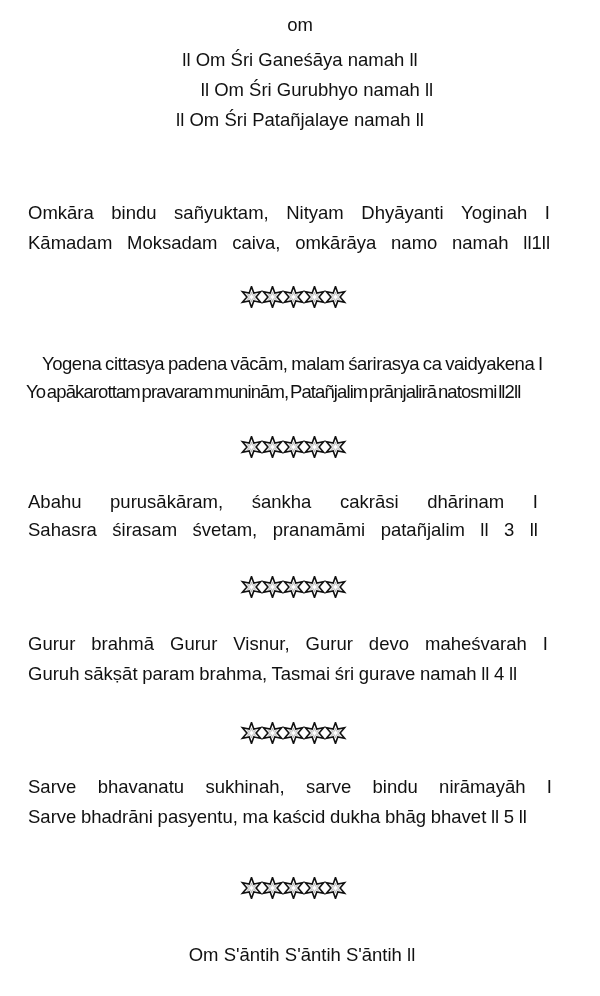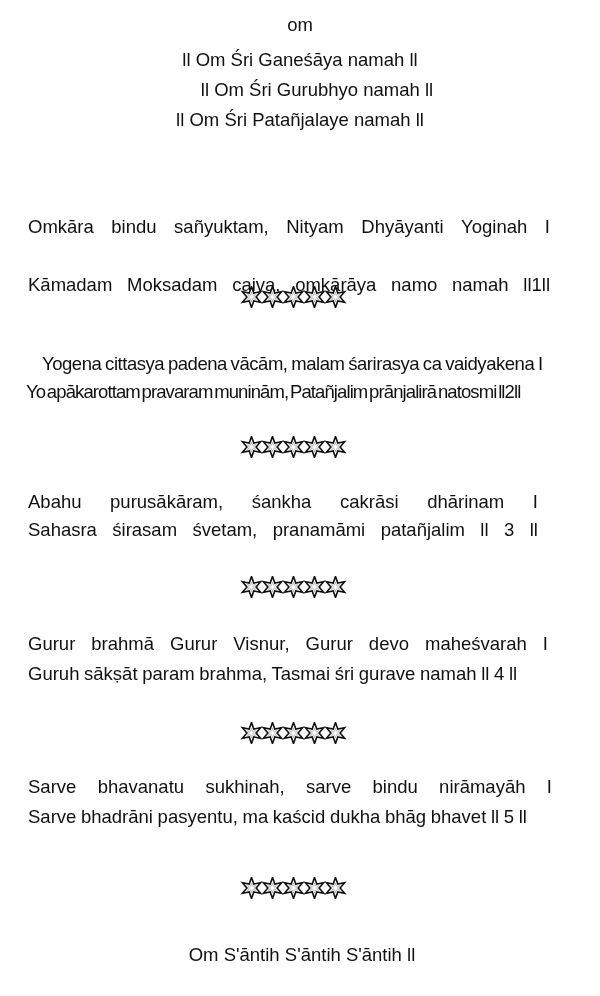--- a/index.html
+++ b/index.html
@@ -16,30 +16,30 @@
     .divider svg { display: block; }
   </style>
 </head>
 <body>
 
 <div class="line center" style="top:14px;">om</div>
 <div class="line center" style="top:49px;">ll Om Śri Ganeśāya namah ll</div>
 <div class="line center" style="top:79px;padding-left:17px;">ll Om Śri Gurubhyo namah ll</div>
 <div class="line center" style="top:109px;">ll Om Śri Patañjalaye namah ll</div>
 
-<div class="line verse justify" style="top:216px; width:522px;">
+<div class="line verse justify" style="top:202px; width:522px;">
   <span>Omkāra</span>
   <span>bindu</span>
   <span>sañyuktam,</span>
   <span>Nityam</span>
   <span>Dhyāyanti</span>
   <span>Yoginah</span>
   <span>I</span>
 </div>
-<div class="line verse justify" style="top:232px; width:522px;margin-top:42px;">
+<div class="line verse justify" style="top:232px; width:522px;">
   <span>Kāmadam</span>
   <span>Moksadam</span>
   <span>caiva,</span>
   <span>omkārāya</span>
   <span>namo</span>
   <span>namah</span>
   <span>ll1ll</span>
 </div>
 
 <div class="divider" style="top:286px;">

